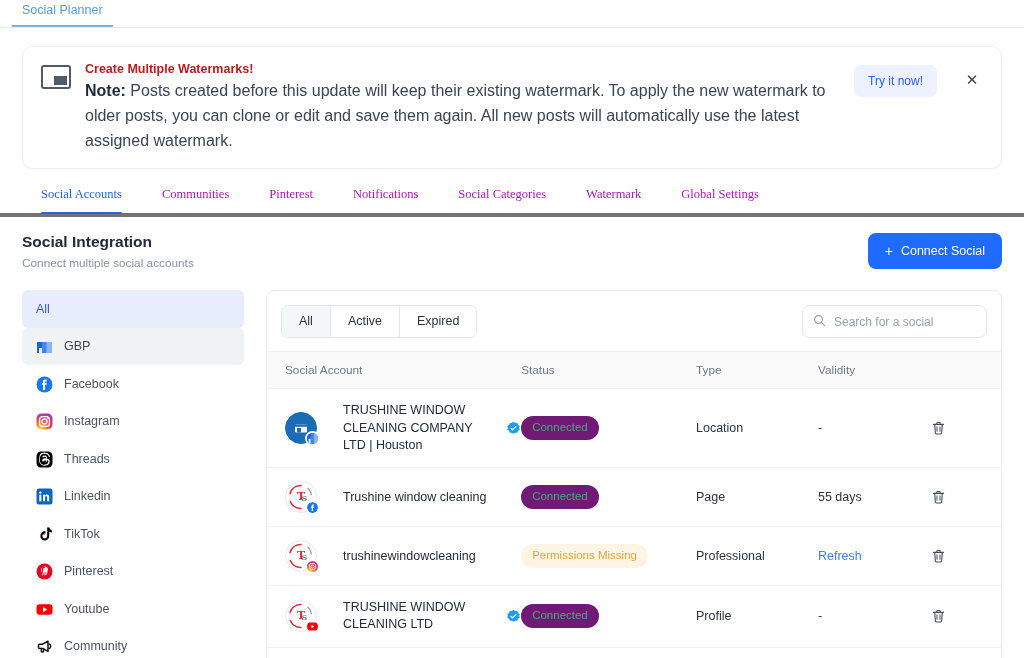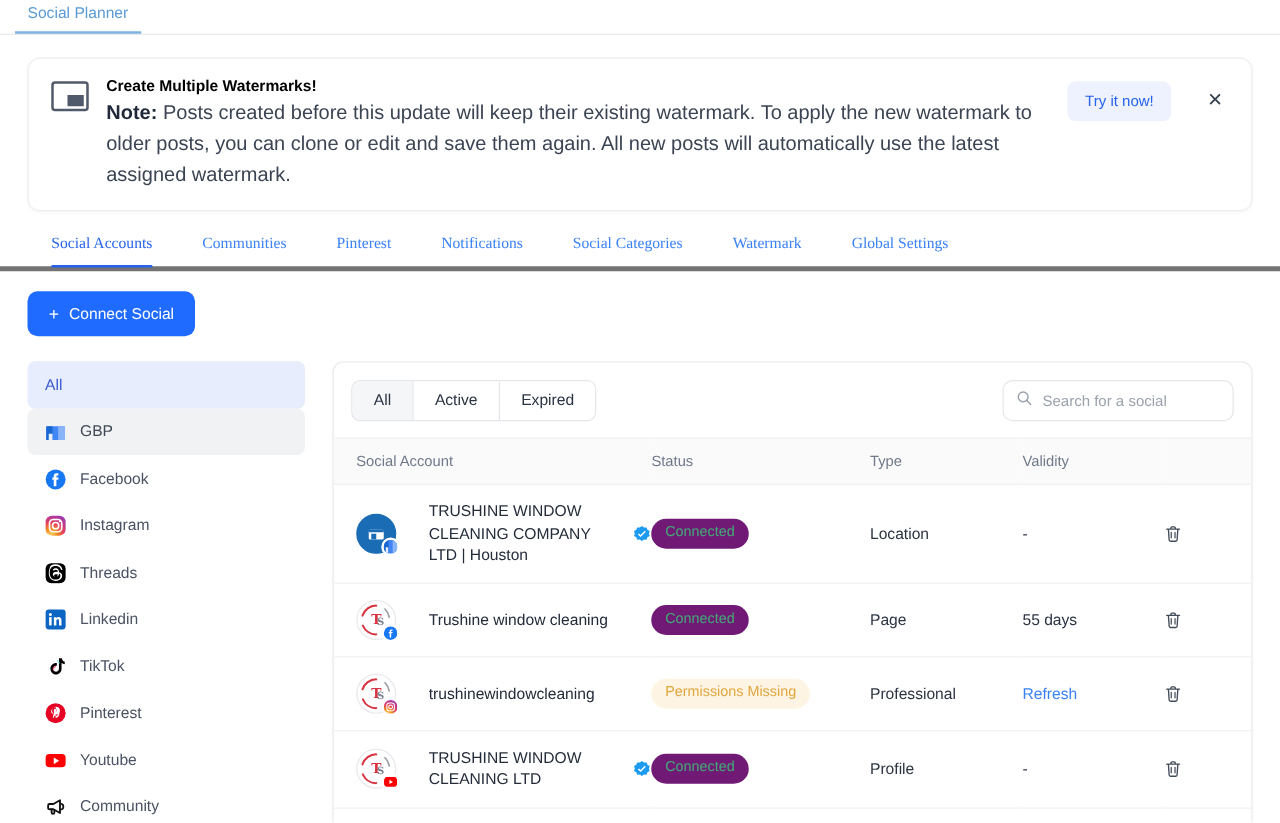--- a/index.html
+++ b/index.html
@@ -51,21 +51,21 @@
   }
   .banner-icon::after {
     content: "";
     position: absolute;
     right: 2px; bottom: 2px;
     width: 13px; height: 9px;
     background: #515a6b;
   }
   .banner-text { flex: 1 1 auto; min-width: 0; }
   .banner-title {
-    font-size: 12.5px; font-weight: 700; color: #000000;
+    font-size: 12.5px; font-weight: 700; color: #b91c1c;
     margin-bottom: 3px;
   }
   .banner-body {
     font-size: 16px; color: #3b4453; line-height: 1.55;
   }
   .banner-body b { font-weight: 700; color: #1f2937; }
   .banner-cta {
     flex: 0 0 auto;
     background: #eef1fe;
     color: #2563eb;
@@ -90,21 +90,21 @@
   .sectiontabs {
     margin: 18px 0 0 0;
     padding: 0 22px;
     border-bottom: 4px solid #737373;
     display: flex;
     gap: 6px;
     font-family: Liberation Serif, serif;
   }
   .sectiontab {
     font-size: 12.5px;
-    color: #3b82f6;
+    color: #a21caf;
     padding: 0 17px 11px 17px;
     cursor: pointer;
     white-space: nowrap;
     position: relative;
   }
   .sectiontab:first-child { padding-left: 19px; }
   .sectiontab.active { color: #2563eb; }
   .sectiontab.active::after {
     content: "";
     position: absolute;
@@ -324,20 +324,24 @@
   <div class="sectiontab active">Social Accounts</div>
   <div class="sectiontab">Communities</div>
   <div class="sectiontab">Pinterest</div>
   <div class="sectiontab">Notifications</div>
   <div class="sectiontab">Social Categories</div>
   <div class="sectiontab">Watermark</div>
   <div class="sectiontab">Global Settings</div>
 </div>
 
 <div class="pagehead">
+  <div>
+    <div class="page-title">Social Integration</div>
+    <div class="page-sub">Connect multiple social accounts</div>
+  </div>
   <button class="connect-btn">
     <span class="plus">+</span>
     <span>Connect Social</span>
   </button>
 </div>
 
 <div class="body">
 
   <div class="sidebar">
 

